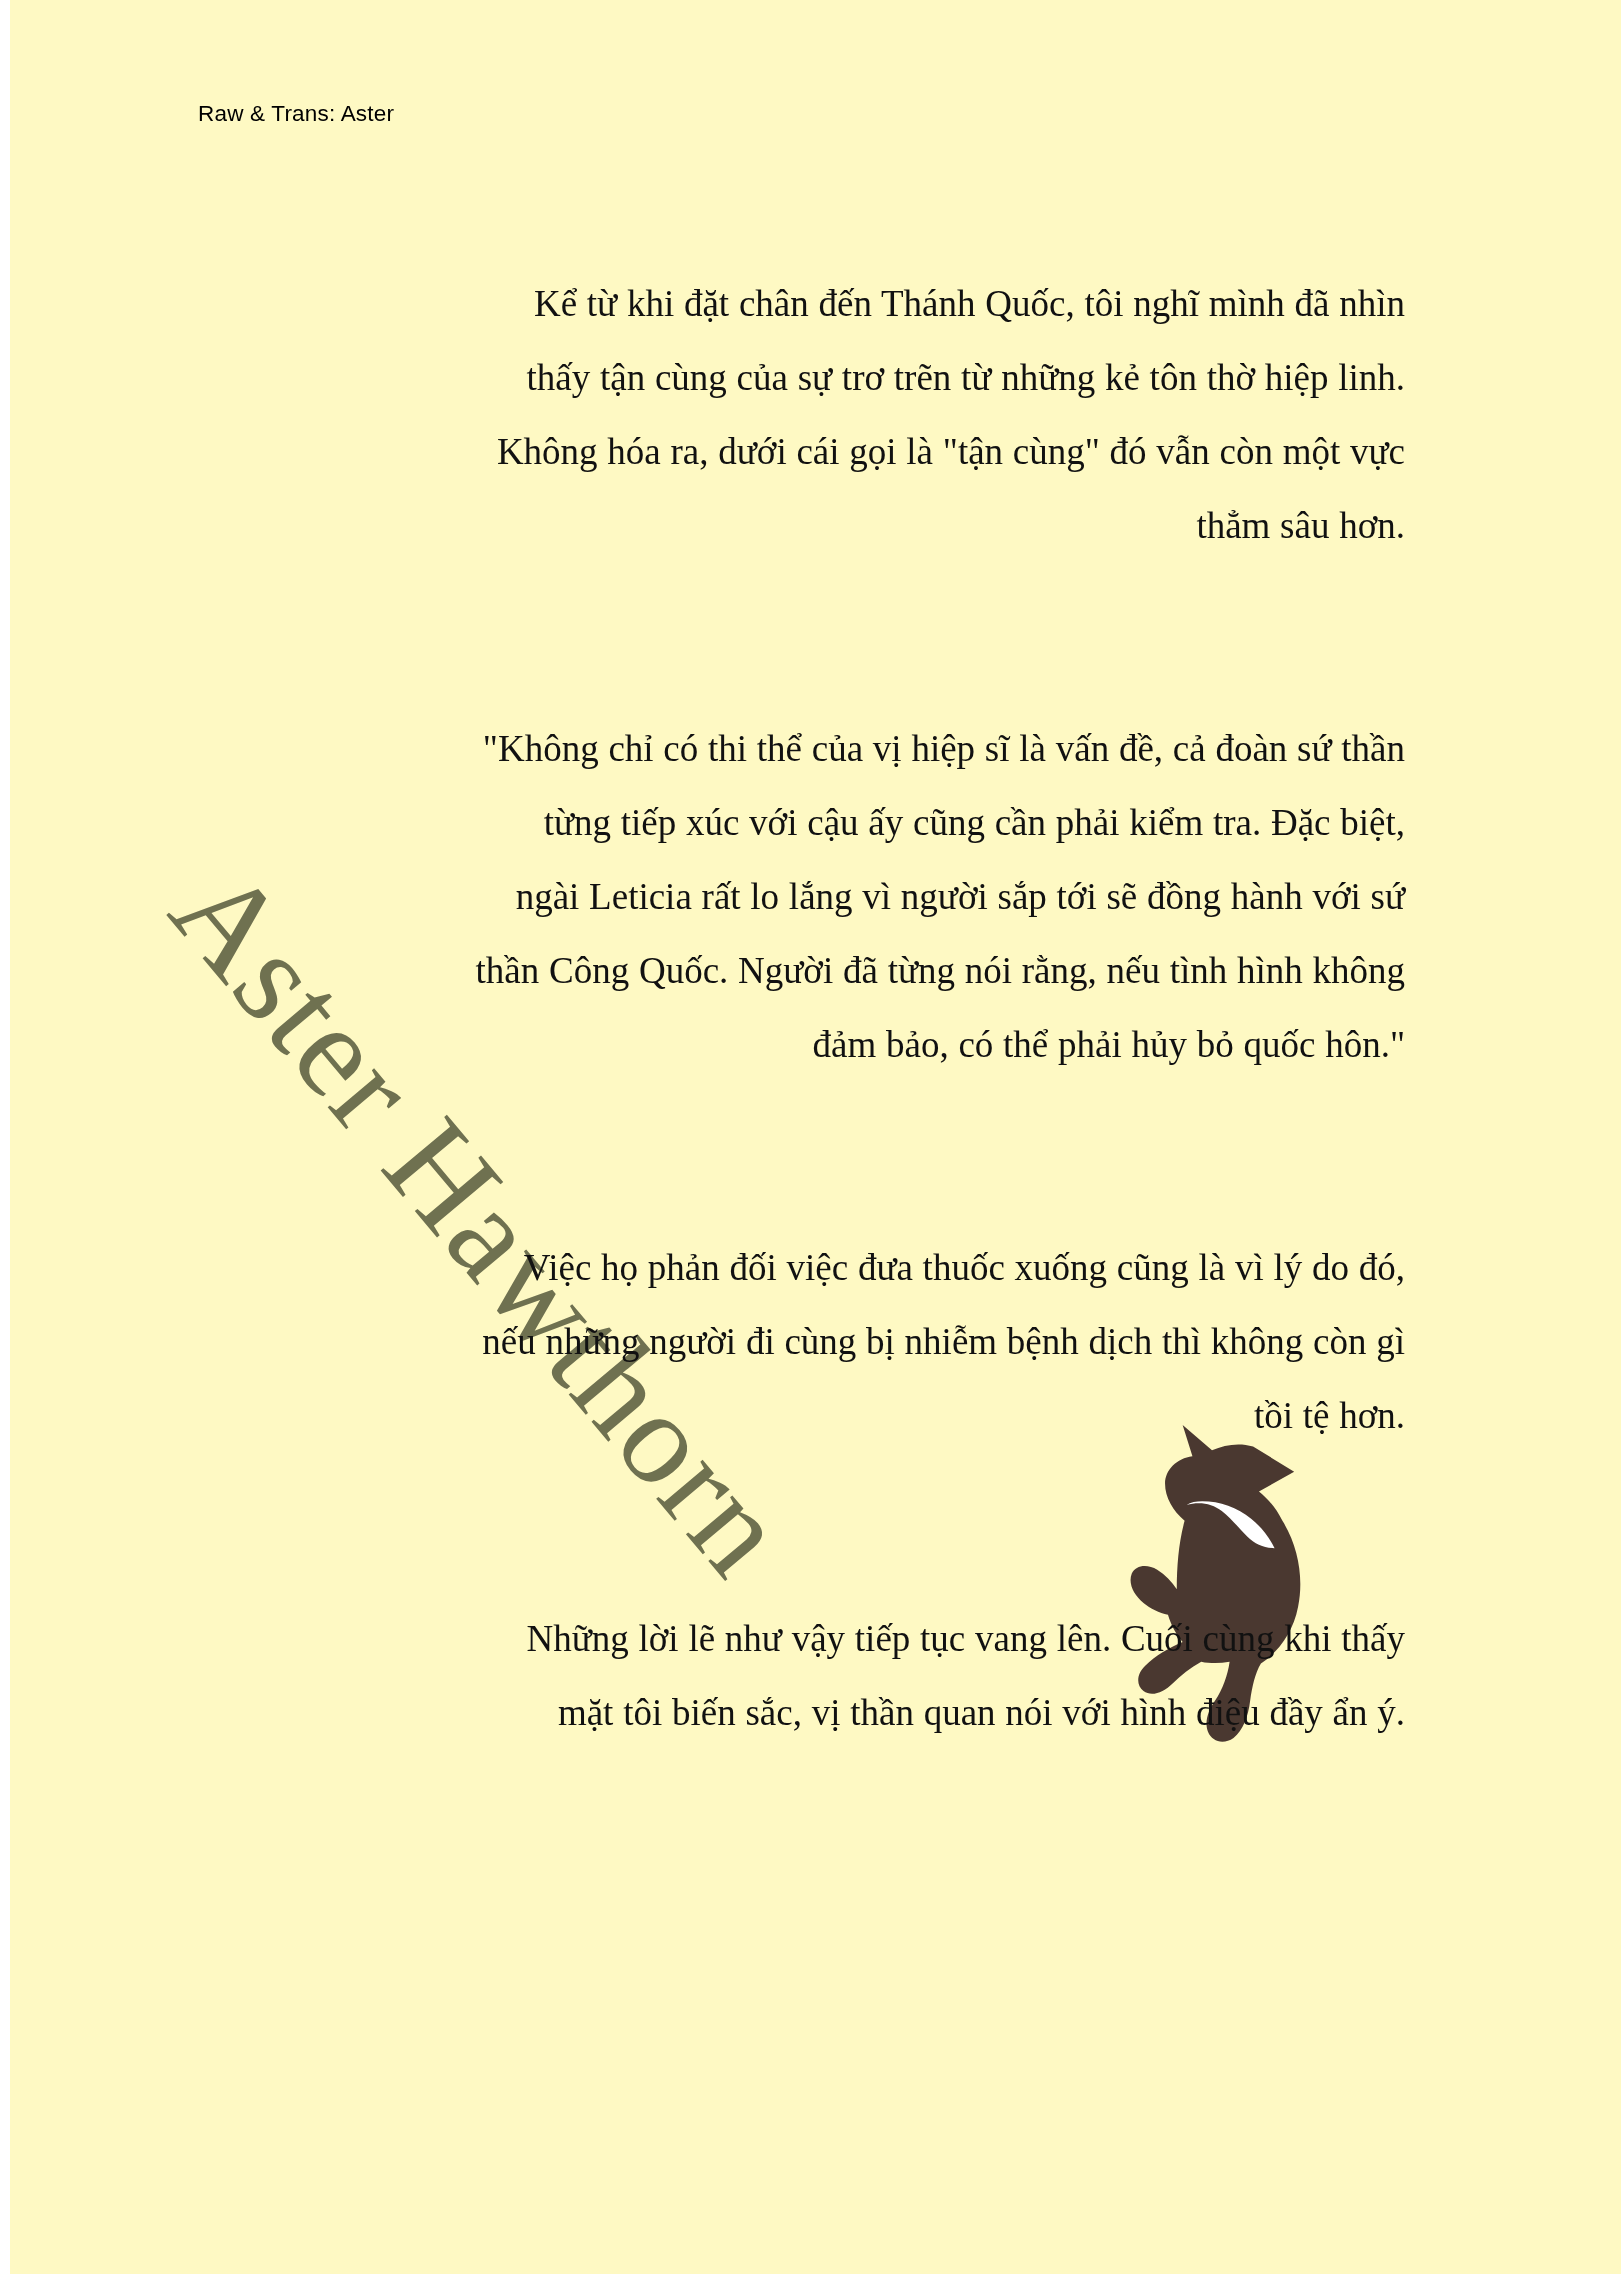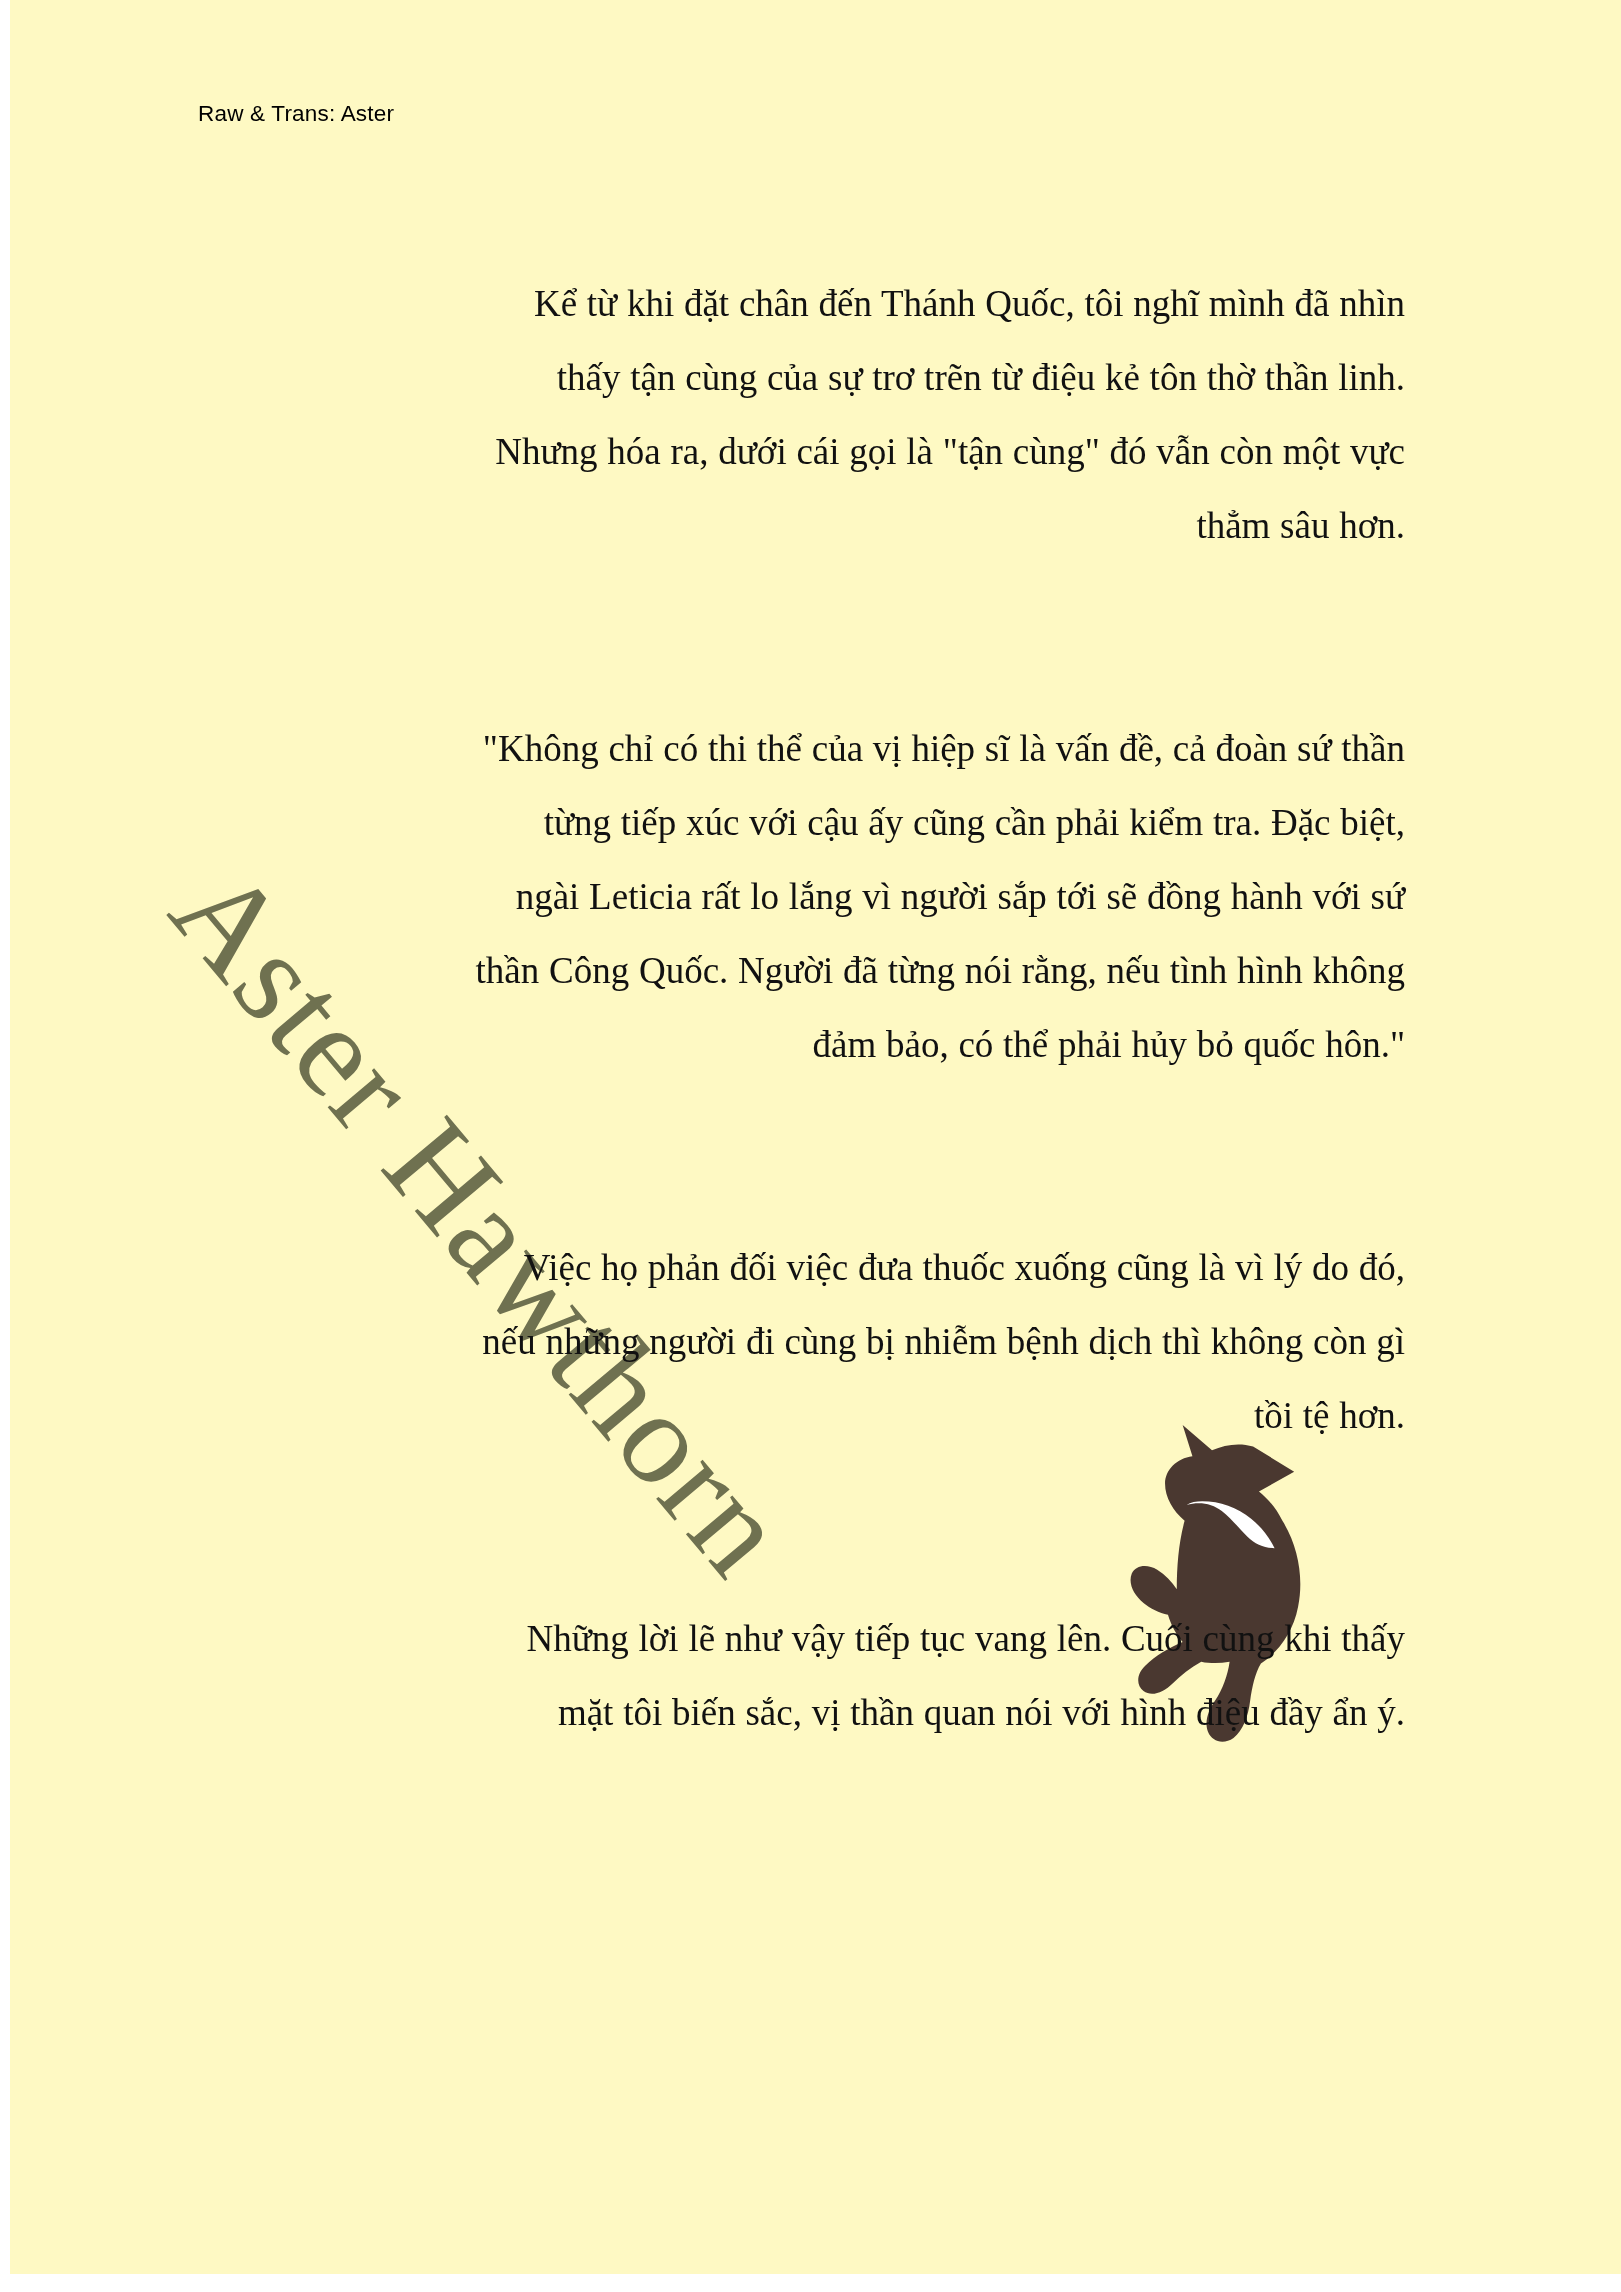--- a/index.html
+++ b/index.html
@@ -147,22 +147,22 @@
         C 118,98 100,92 82,92
         C 76,92 70,93 66,96
         Z"></path>
     </svg>
   </div>
 
   <div id="content">
 
     <p class="para">
       <span class="ln">Kể từ khi đặt chân đến Thánh Quốc, tôi nghĩ mình đã nhìn</span>
-      <span class="ln">thấy tận cùng của sự trơ trẽn từ điệu kẻ tôn thờ thần linh.</span>
-      <span class="ln">Nhưng hóa ra, dưới cái gọi là "tận cùng" đó vẫn còn một vực</span>
+      <span class="ln">thấy tận cùng của sự trơ trẽn từ những kẻ tôn thờ hiệp linh.</span>
+      <span class="ln">Không hóa ra, dưới cái gọi là "tận cùng" đó vẫn còn một vực</span>
       <span class="ln">thẳm sâu hơn.</span>
     </p>
 
     <div class="gap-1"></div>
 
     <p class="para">
       <span class="ln">"Không chỉ có thi thể của vị hiệp sĩ là vấn đề, cả đoàn sứ thần</span>
       <span class="ln">từng tiếp xúc với cậu ấy cũng cần phải kiểm tra. Đặc biệt,</span>
       <span class="ln">ngài Leticia rất lo lắng vì người sắp tới sẽ đồng hành với sứ</span>
       <span class="ln">thần Công Quốc. Người đã từng nói rằng, nếu tình hình không</span>

